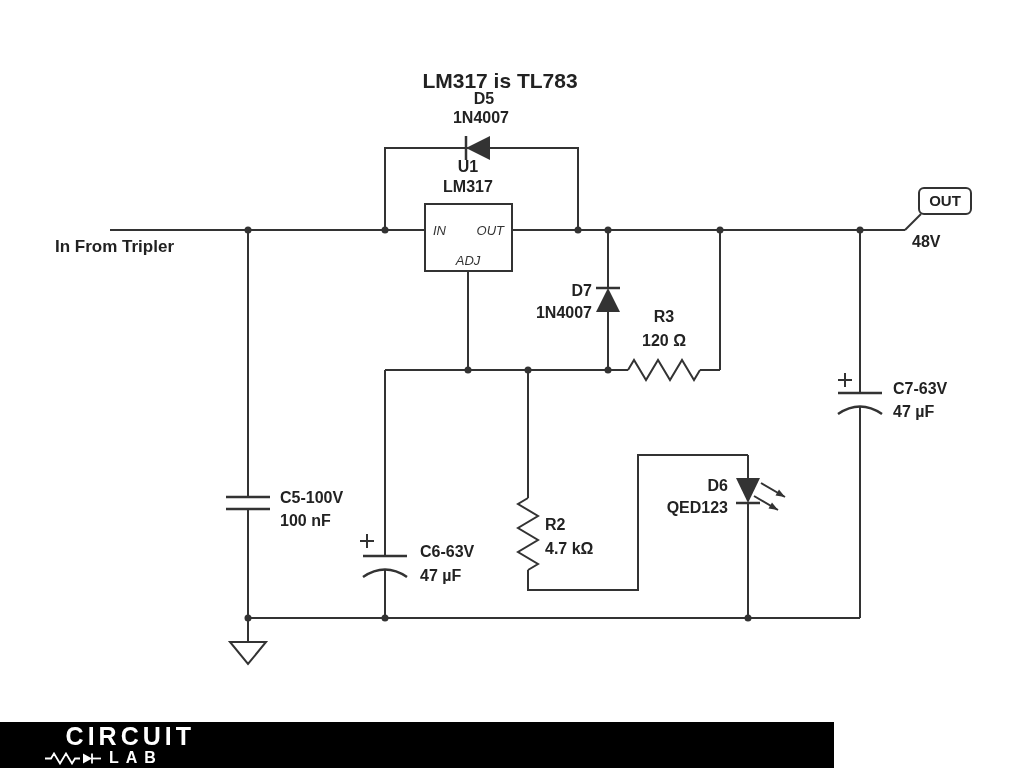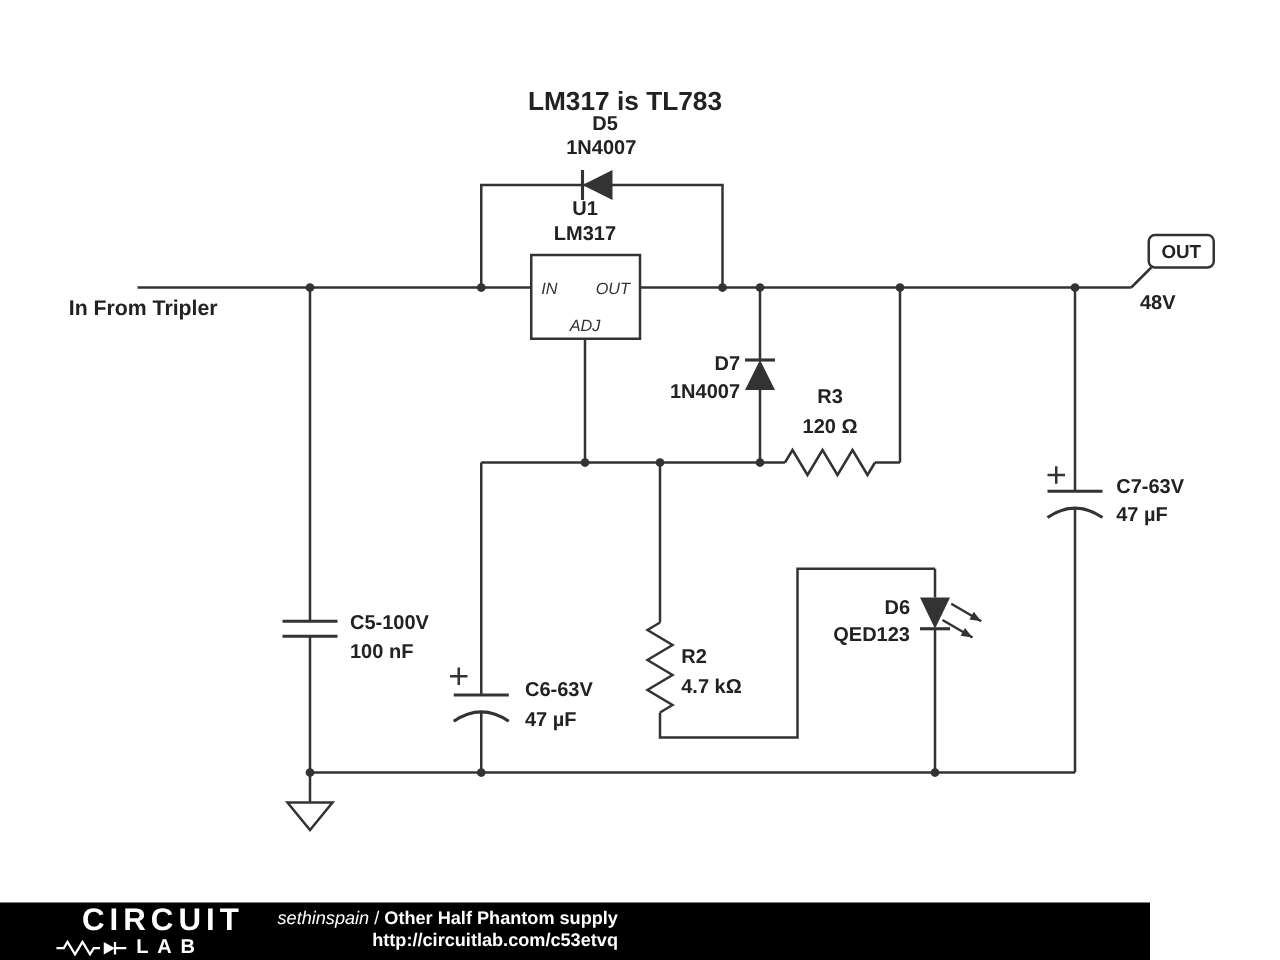--- a/index.html
+++ b/index.html
@@ -19,21 +19,21 @@
   .lbl { font-family: "Liberation Sans", sans-serif; font-weight: bold; font-size: 16px; fill: #222222; }
   .lbl-title { font-size: 21px; }
   .lbl-input { font-size: 17px; }
   .lbl-pin { font-weight: normal; font-style: italic; font-size: 13px; fill: #333333; }
   .lbl-flag { font-size: 15px; }
 
   
   .footer {
     position: absolute;
     left: 0; bottom: 0;
-    width: 920px; height: 46px;
+    width: 834px; height: 46px;
     background: #000000;
     color: #ffffff;
     display: flex;
     align-items: center;
     box-sizing: border-box;
     padding-left: 45px;
   }
   .logo { width: 150px; flex: 0 0 auto; }
   .logo-top {
     font-size: 25px;
@@ -187,25 +187,15 @@
       <div class="logo-bottom">
         <svg width="60" height="13" viewBox="0 0 60 13">
           <path d="M0,6.5 h6 l3,-5 6,10 6,-10 6,10 3,-5 h5" stroke="#ffffff" stroke-width="1.8" fill="none"></path>
           <polygon points="38,1.5 38,11.5 47,6.5" fill="#ffffff"></polygon>
           <path d="M47,1.5 V11.5" stroke="#ffffff" stroke-width="1.8" fill="none"></path>
           <path d="M47,6.5 H56" stroke="#ffffff" stroke-width="1.8" fill="none"></path>
         </svg>
         <span class="logo-lab">LAB</span>
       </div>
     </div>
-    <div class="footer-text">
-      <div class="footer-line1">
-        <span class="author">sethinspain</span>
-        <span class="sep">/</span>
-        <span class="sch-title">Other Half Phantom supply</span>
-      </div>
-      <div class="footer-line2">
-        <span class="url">http://circuitlab.com/c53etvq</span>
-      </div>
-    </div>
   </footer>
 
 </div>
 
 </body></html>

